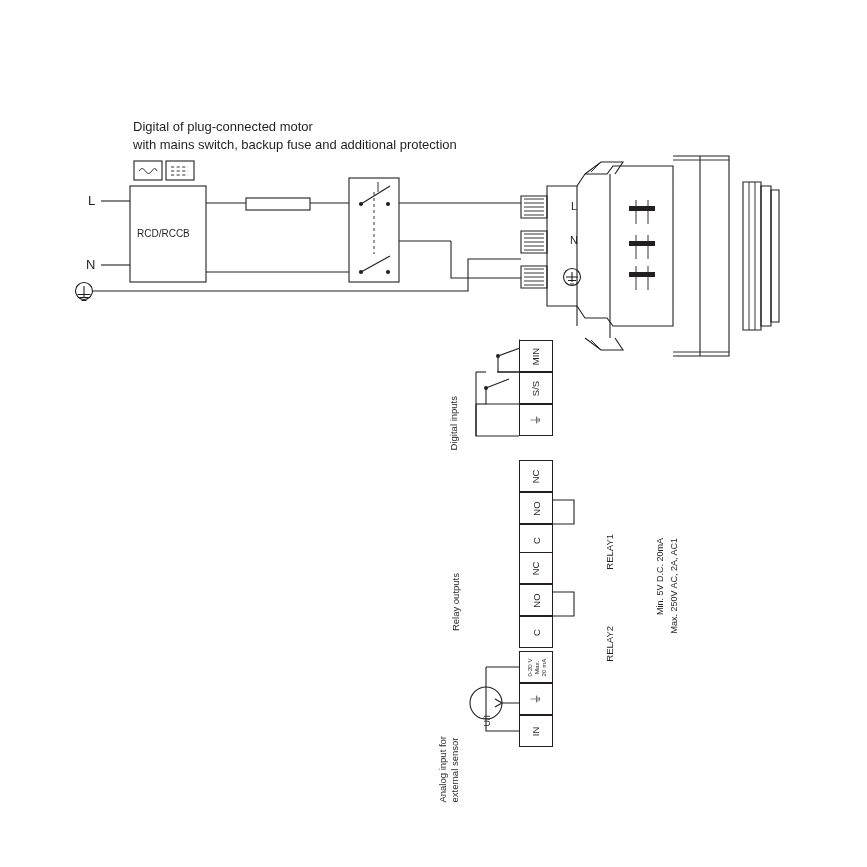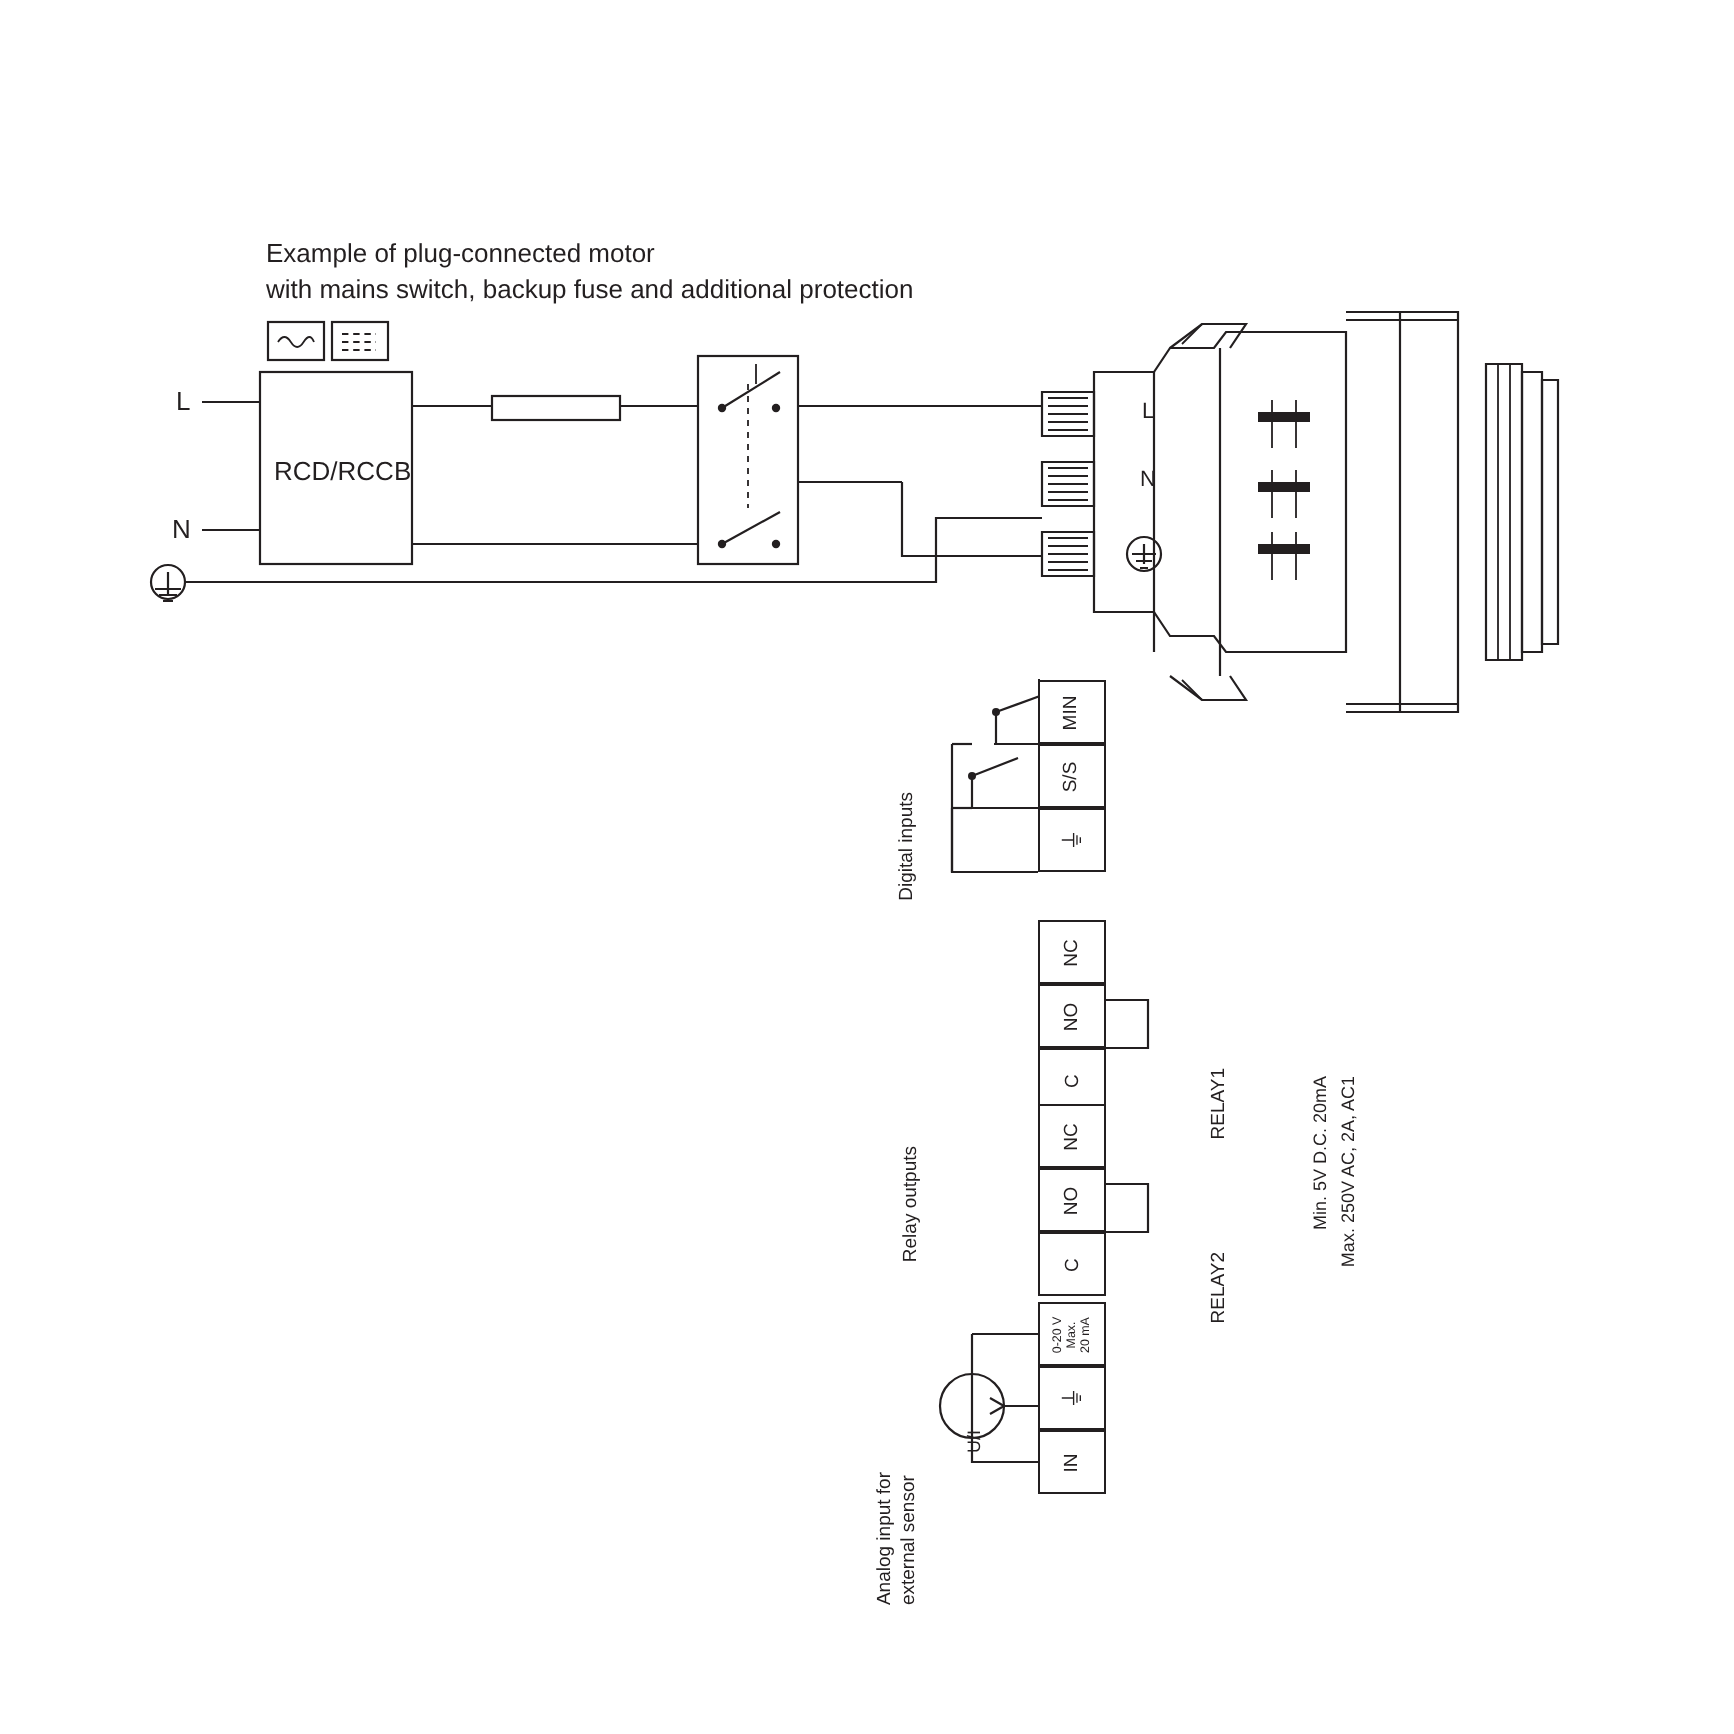--- a/index.html
+++ b/index.html
@@ -74,31 +74,31 @@
     top: 0;
     width: 867px;
     height: 867px;
   }
   .ln { stroke: #231f20; fill: none; stroke-width: 1.1; }
   .ln-thin { stroke: #231f20; fill: none; stroke-width: 0.9; }
   .ln-box { stroke: #231f20; fill: #ffffff; stroke-width: 1.1; }
   .fill-dark { fill: #231f20; stroke: none; }
   .rcd-label {
     position: absolute;
-    font-size: 13px;
+    font-size: 10px;
     color: #231f20;
     white-space: pre;
   }
 </style>
 </head>
 <body>
 
 <div id="canvas">
 
-  <div class="title-block"><span class="big">Example of plug-connected motor</span>
+  <div class="title-block"><span class="big">Digital of plug-connected motor</span>
 <span class="big">with mains switch, backup fuse and additional protection</span></div>
 
   <svg class="overlay" viewBox="0 0 867 867">
 
     <rect class="ln-box" x="130" y="186" width="76" height="96"></rect>
 
     <rect class="ln-box" x="134" y="161" width="28" height="19"></rect>
     <rect class="ln-box" x="166" y="161" width="28" height="19"></rect>
 
     <path class="ln-thin" d="M139 171 q3.2 -5 6.4 0 q3.2 5 6.4 0 q3.2 -5 5.2 0"></path>

